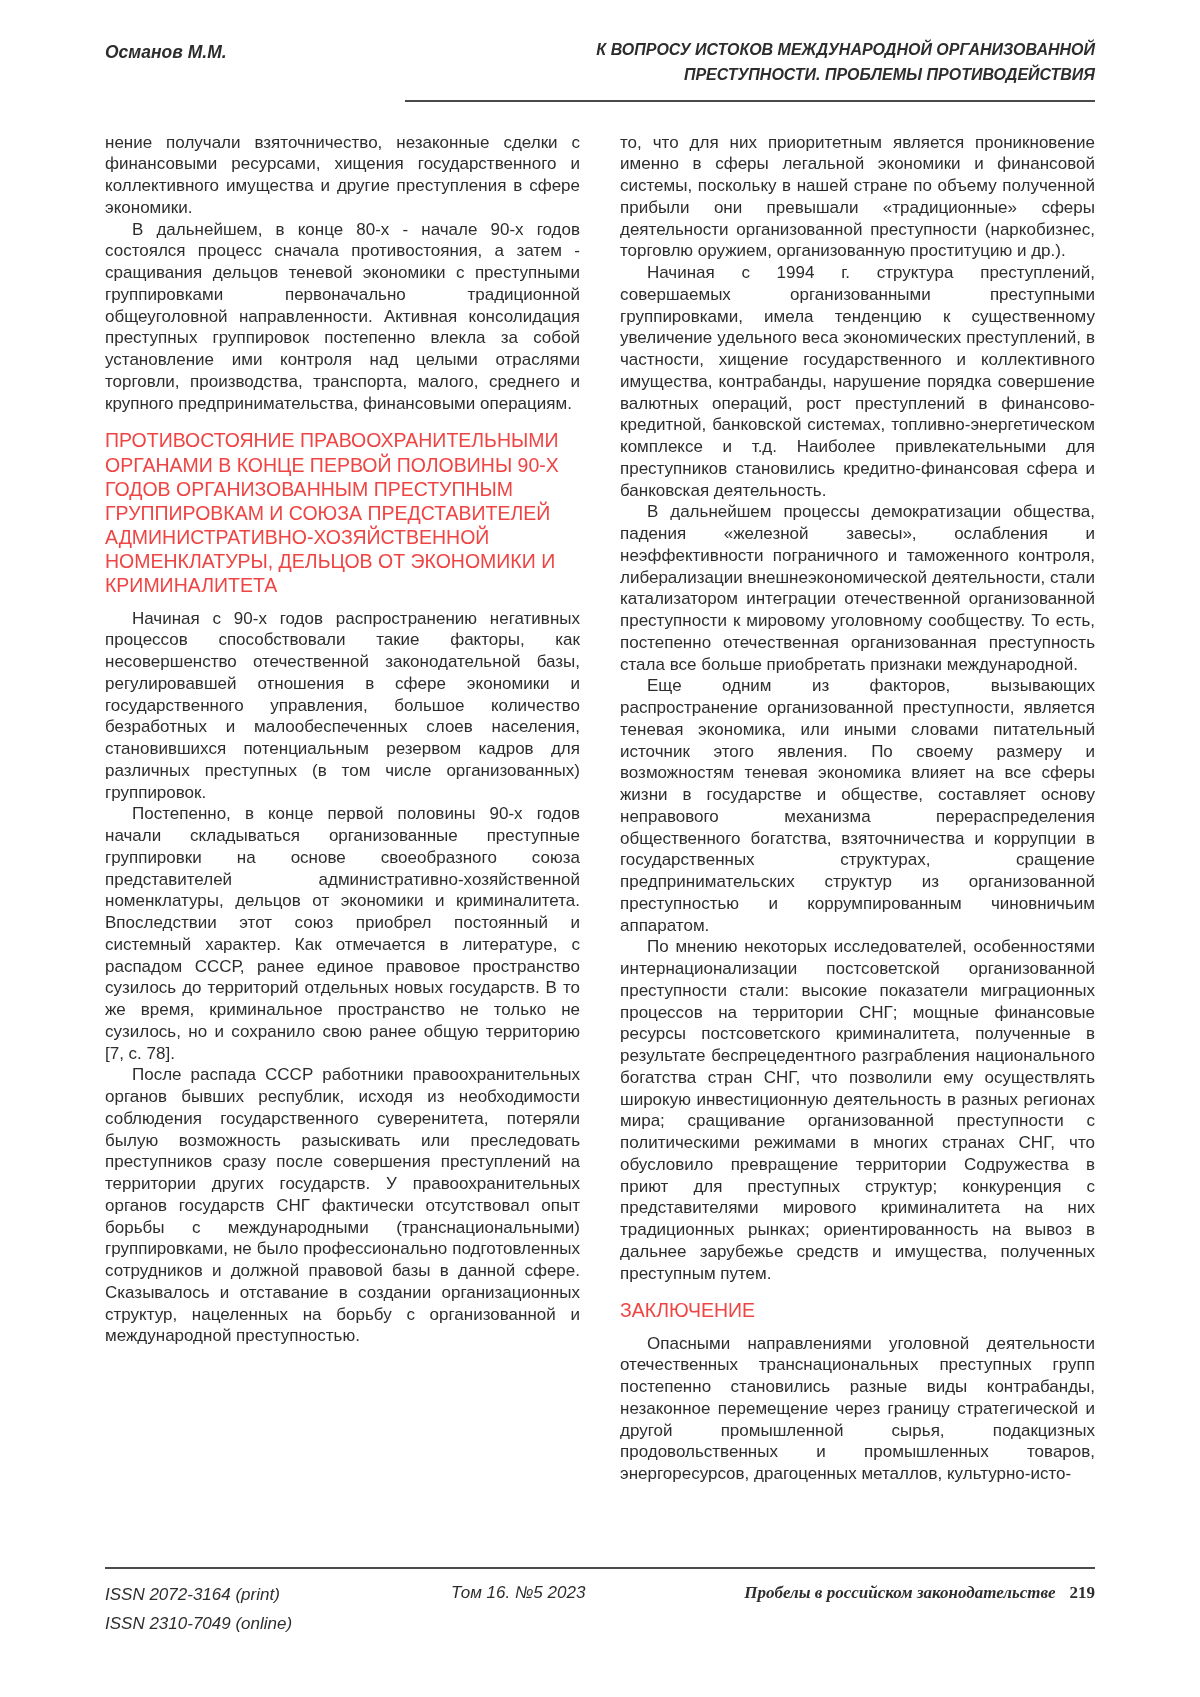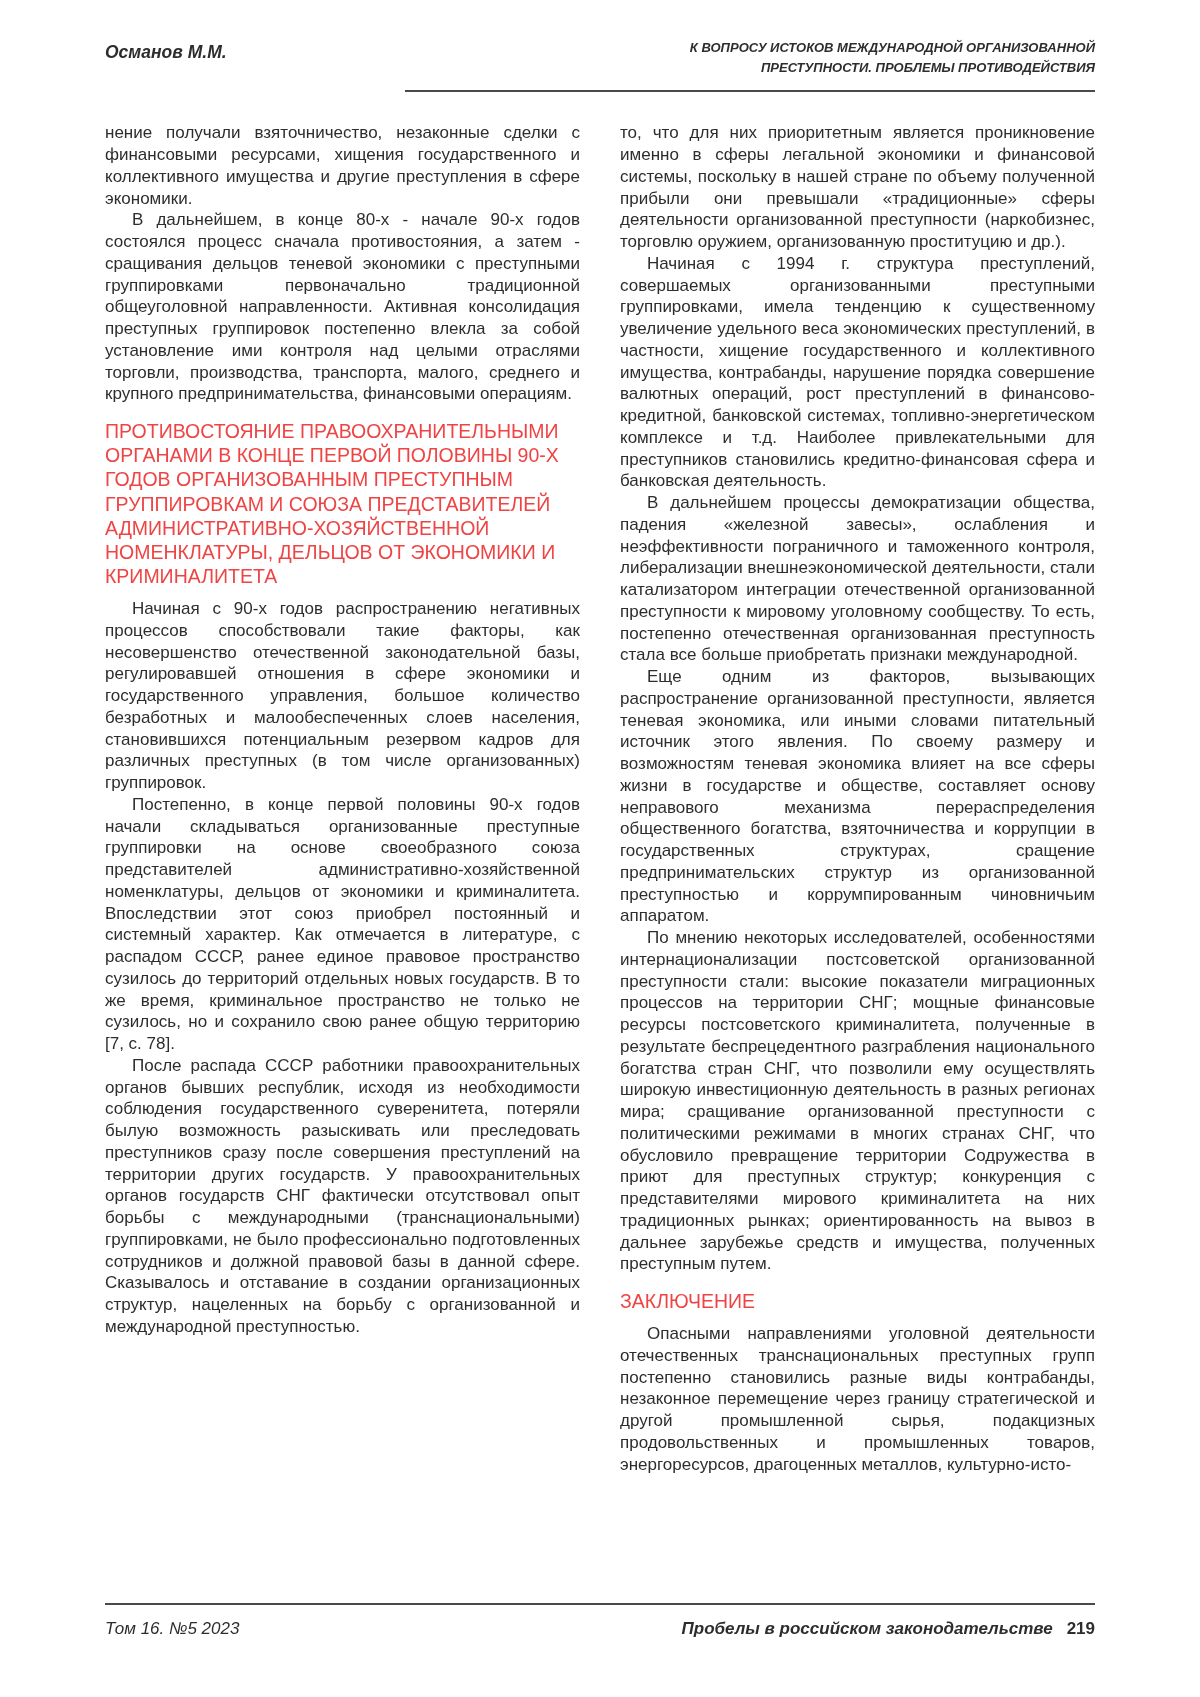--- a/index.html
+++ b/index.html
@@ -29,21 +29,21 @@
     font-weight: bold;
     font-style: italic;
     font-size: 17.5px;
     padding-top: 4px;
     white-space: nowrap;
   }
   .title-block {
     text-align: right;
     font-weight: bold;
     font-style: italic;
-    font-size: 13px;
+    font-size: 16px;
     line-height: 1.55;
     max-width: 700px;
   }
   .header-rule {
     margin-left: auto;
     width: 690px;
     border-top: 2px solid #4a4a4a;
     margin-top: 12px;
   }
   
@@ -87,20 +87,21 @@
     justify-content: space-between;
     align-items: flex-start;
     font-size: 17px;
     font-style: italic;
   }
   .issn-block { line-height: 1.7; }
   .volume-block { padding-top: 2px; }
   .journal-block {
     padding-top: 2px;
     text-align: right;
+    font-family: Liberation Serif, serif;
   }
   .journal-name { font-weight: bold; }
   .page-number {
     font-style: normal;
     font-weight: 600;
     margin-left: 14px;
   }
 </style>
 </head>
 <body>
@@ -136,20 +137,24 @@
       <p>По мнению некоторых исследователей, особенностями интернационализации постсоветской организованной преступности стали: высокие показатели миграционных процессов на территории СНГ; мощные финансовые ресурсы постсоветского криминалитета, полученные в результате беспрецедентного разграбления национального богатства стран СНГ, что позволили ему осуществлять широкую инвестиционную деятельность в разных регионах мира; сращивание организованной преступности с политическими режимами в многих странах СНГ, что обусловило превращение территории Содружества в приют для преступных структур; конкуренция с представителями мирового криминалитета на них традиционных рынках; ориентированность на вывоз в дальнее зарубежье средств и имущества, полученных преступным путем.</p>
       <h2 class="section-heading">ЗАКЛЮЧЕНИЕ</h2>
       <p>Опасными направлениями уголовной деятельности отечественных транснациональных преступных групп постепенно становились разные виды контрабанды, незаконное перемещение через границу стратегической и другой промышленной сырья, подакцизных продовольственных и промышленных товаров, энергоресурсов, драгоценных металлов, культурно-исто-</p>
     </div>
 
   </main>
 
   <footer class="page-footer">
     <div class="footer-rule"></div>
     <div class="footer-row">
+      <div class="issn-block">
+        <div>ISSN 2072-3164 (print)</div>
+        <div>ISSN 2310-7049 (online)</div>
+      </div>
       <div class="volume-block">Том 16. №5 2023</div>
       <div class="journal-block">
         <span class="journal-name">Пробелы в российском законодательстве</span><span class="page-number">219</span>
       </div>
     </div>
   </footer>
 
 </div>
 
 </body></html>

